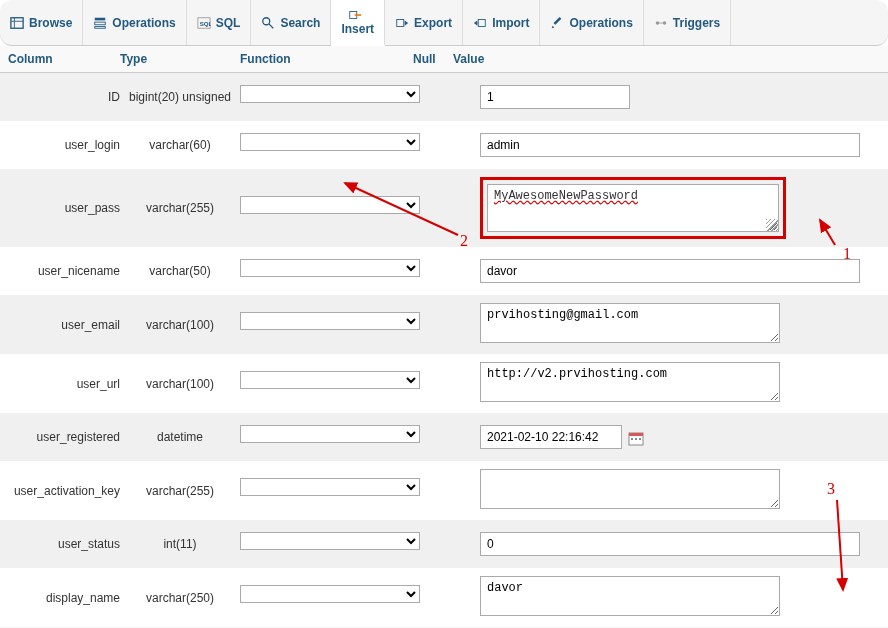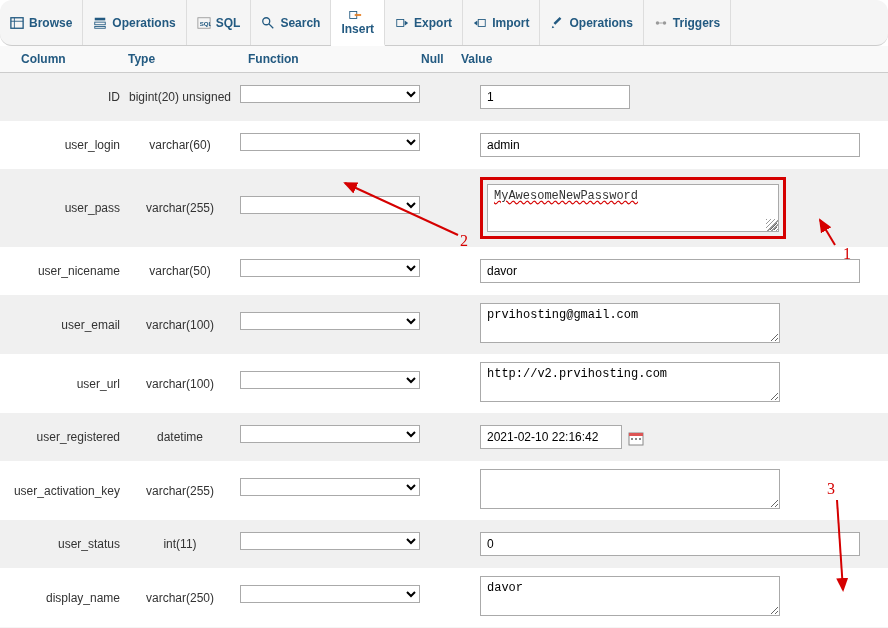--- a/index.html
+++ b/index.html
@@ -4,22 +4,22 @@
   <style>
     * { box-sizing: border-box; margin: 0; padding: 0; }
     body { font-family: Arial, sans-serif; font-size: 12px; background: #fff; color: #333; width: 888px; }
     
     .tabs { display: flex; background: #f5f5f5; border-bottom: 1px solid #ccc; border-radius: 12px; }
     .tab { display: flex; align-items: center; padding: 8px 10px; border-right: 1px solid #ddd; cursor: pointer; color: #235a81; font-weight: bold; }
     .tab.active { background: #fff; border-bottom: 2px solid #fff; margin-bottom: -1px; flex-direction: column; }
     .tab-icon { width: 14px; height: 14px; margin-right: 5px; display: inline-flex; align-items: center; justify-content: center; }
     
     .header-row { display: flex; background: #f9f9f9; border-bottom: 1px solid #ccc; padding: 6px 0; font-weight: bold; color: #235a81; }
-    .col-column { width: 120px; padding-left: 21px; }
-    .col-type { width: 120px; margin-left: 8px; }
+    .col-column { width: 120px; padding-left: 8px; }
+    .col-type { width: 120px; }
     .col-function { width: 173px; }
     .col-null { width: 40px; }
     .col-value { flex: 1; }
     
     .data-row { display: flex; align-items: center; padding: 8px 0; min-height: 48px; }
     .data-row:nth-child(odd) { background: #f0f0f0; }
     .data-row:nth-child(even) { background: #fff; }
     .cell-column { width: 120px; padding-left: 8px; text-align: right; }
     .cell-type { width: 120px; text-align: center; }
     .cell-function { width: 200px; }

